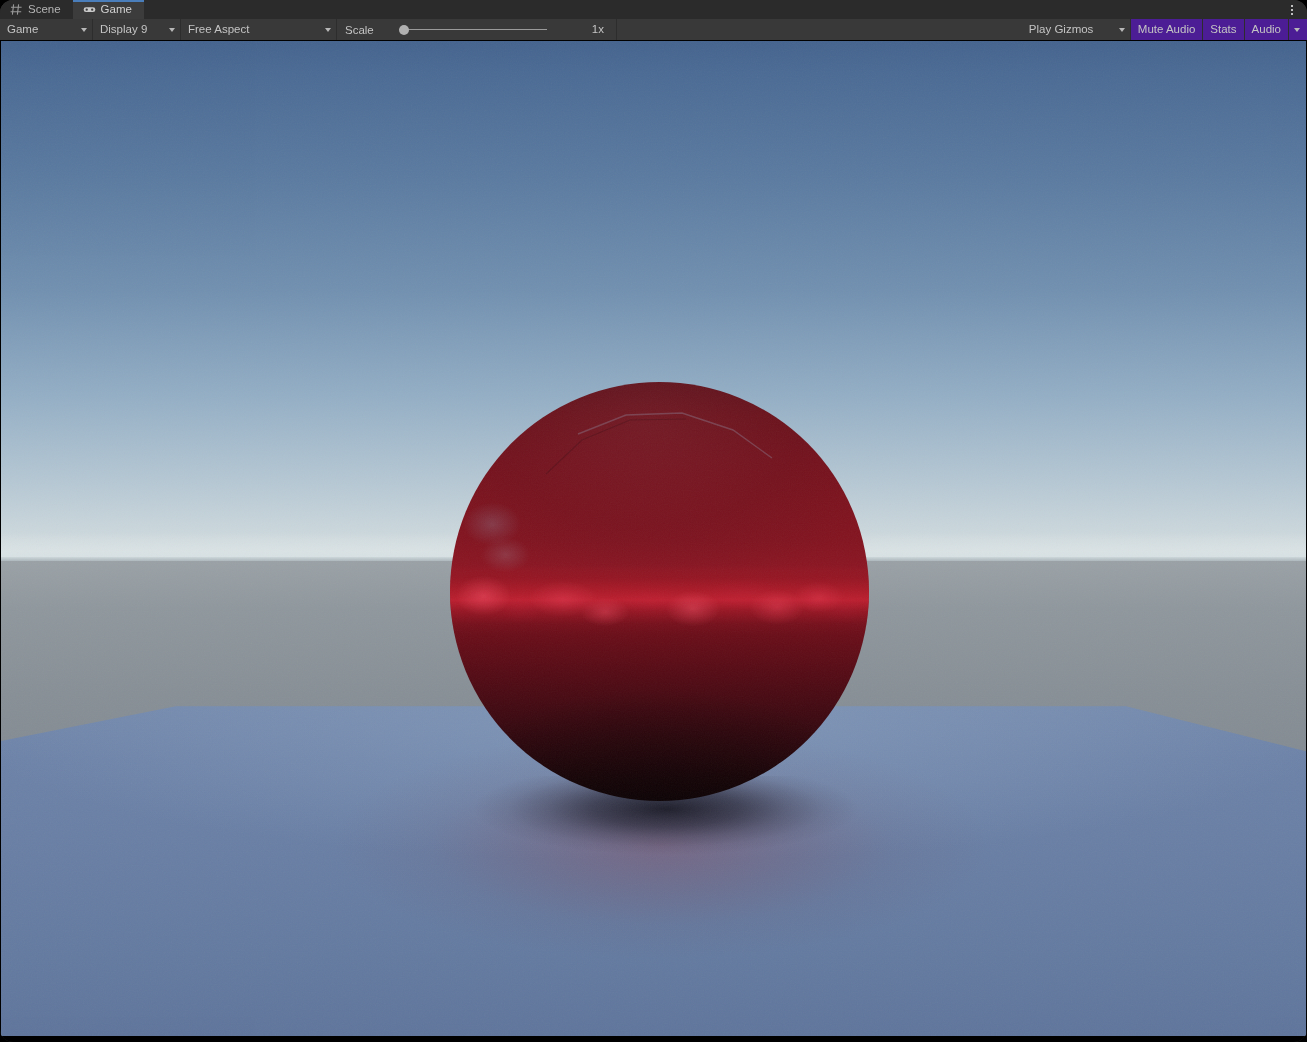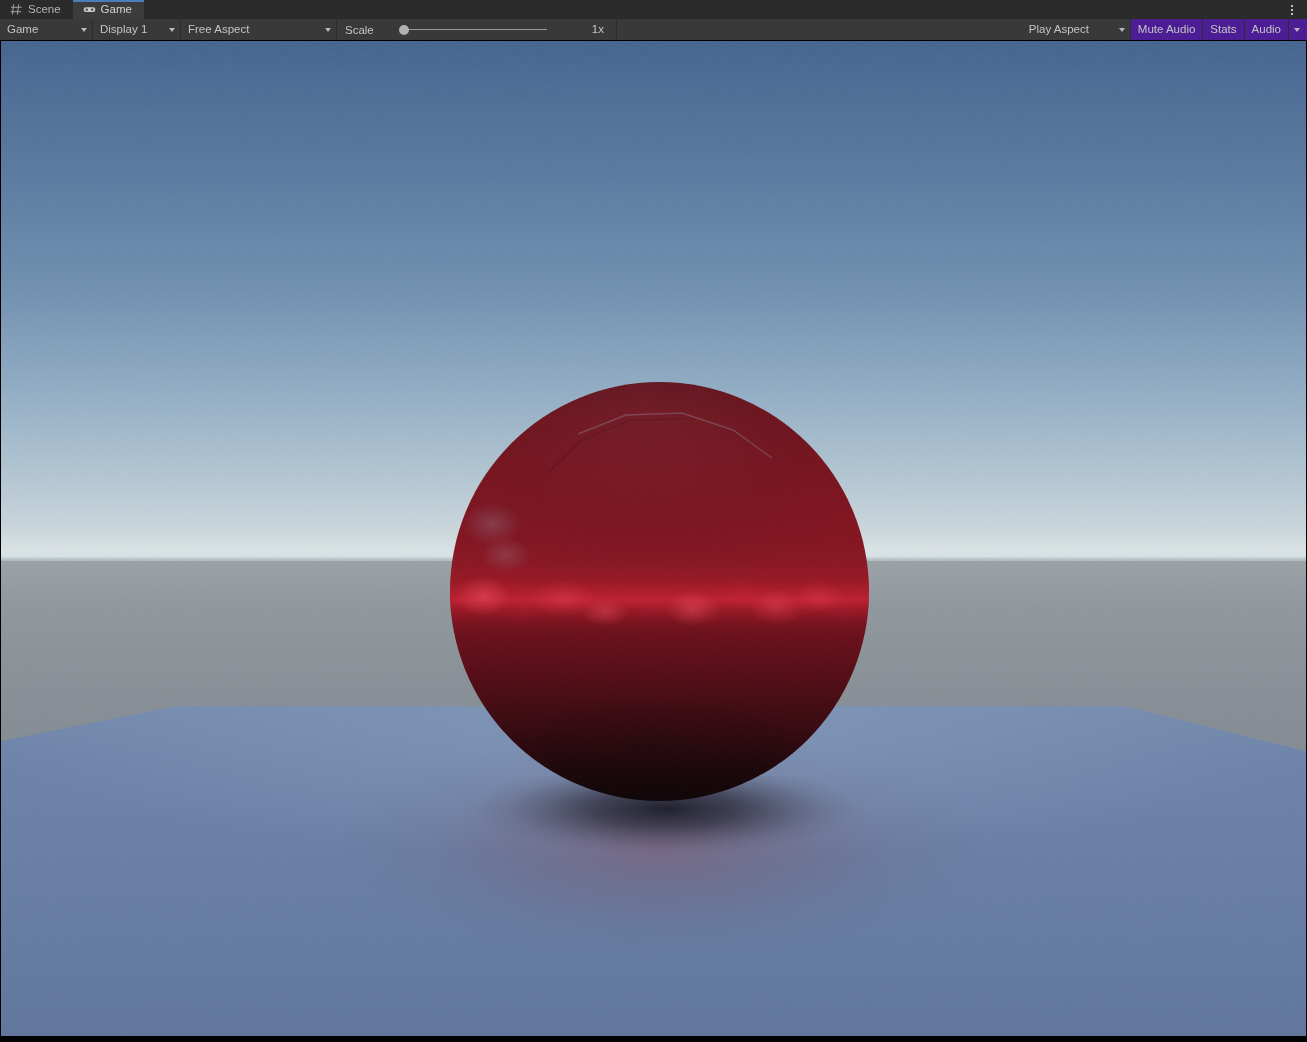--- a/index.html
+++ b/index.html
@@ -13,20 +13,21 @@
     -webkit-font-smoothing: antialiased;
   }
 
   #app {
     position: relative;
     width: 1307px;
     height: 1042px;
     overflow: hidden;
     background: #2b2b2b;
     user-select: none;
+    border-radius: 13px;
   }
 
   
   .tabbar {
     position: absolute;
     left: 0; top: 0;
     width: 1307px; height: 19px;
     background: #2b2b2b;
     display: flex;
     align-items: stretch;
@@ -480,42 +481,42 @@
   </div>
 
   <div class="toolbar">
 
     <div class="dropdown" style="width:93px;">
       <span class="dlabel">Game</span>
       <span class="caret"></span>
     </div>
 
     <div class="dropdown" style="width:88px;">
-      <span class="dlabel">Display 1</span>
+      <span class="dlabel">Display 9</span>
       <span class="caret"></span>
     </div>
 
     <div class="dropdown" style="width:156px;text-align:right;">
       <span class="dlabel">Free Aspect</span>
       <span class="caret"></span>
     </div>
 
     <div class="scalegroup">
       <span>Scale</span>
       <span class="slider">
         <span class="track"></span>
         <span class="knob"></span>
       </span>
       <span class="scaleval">1x</span>
     </div>
 
     <div class="sp"></div>
 
     <div class="dropdown leftsep" style="width:109px;">
-      <span class="dlabel">Play Aspect</span>
+      <span class="dlabel">Play Gizmos</span>
       <span class="caret"></span>
     </div>
 
     <div class="tbtn">
       <span>Mute Audio</span>
     </div>
 
     <div class="tbtn">
       <span>Stats</span>
     </div>

